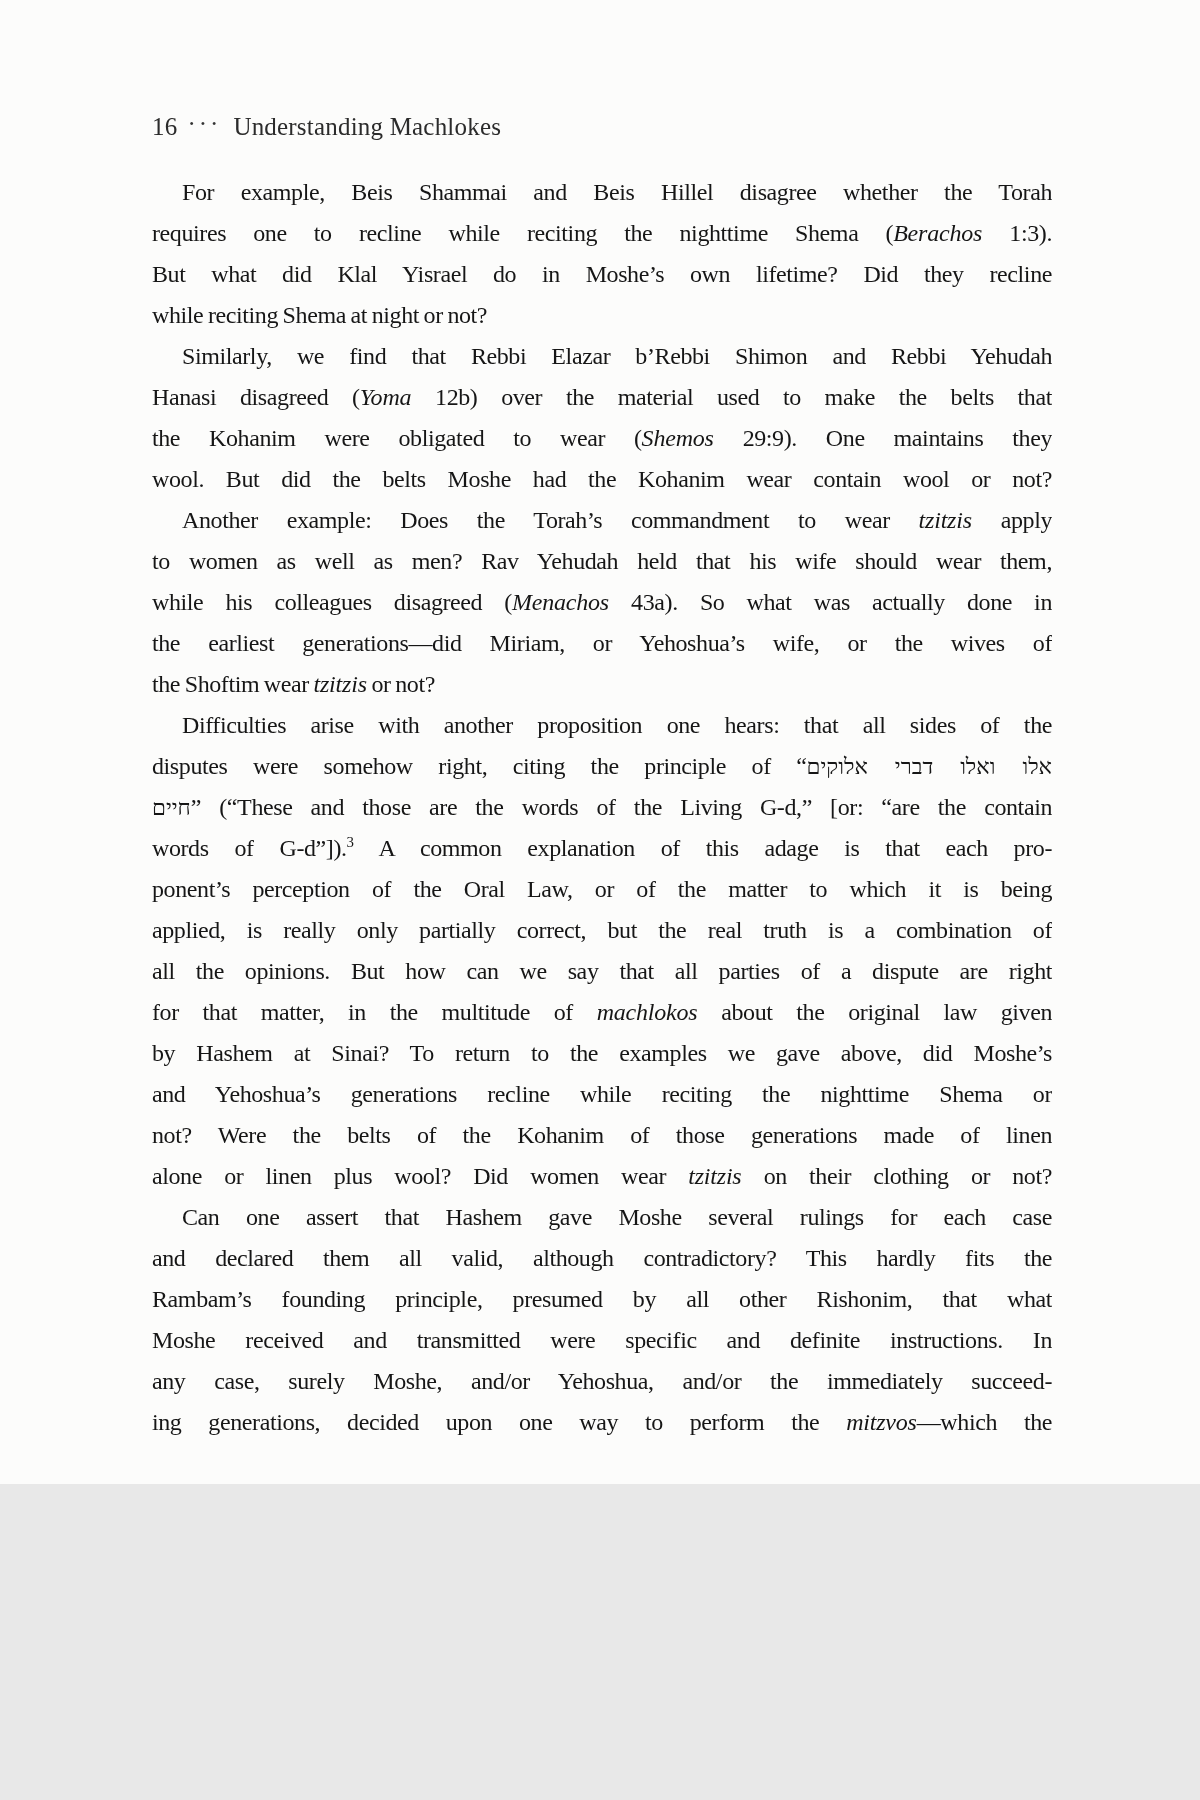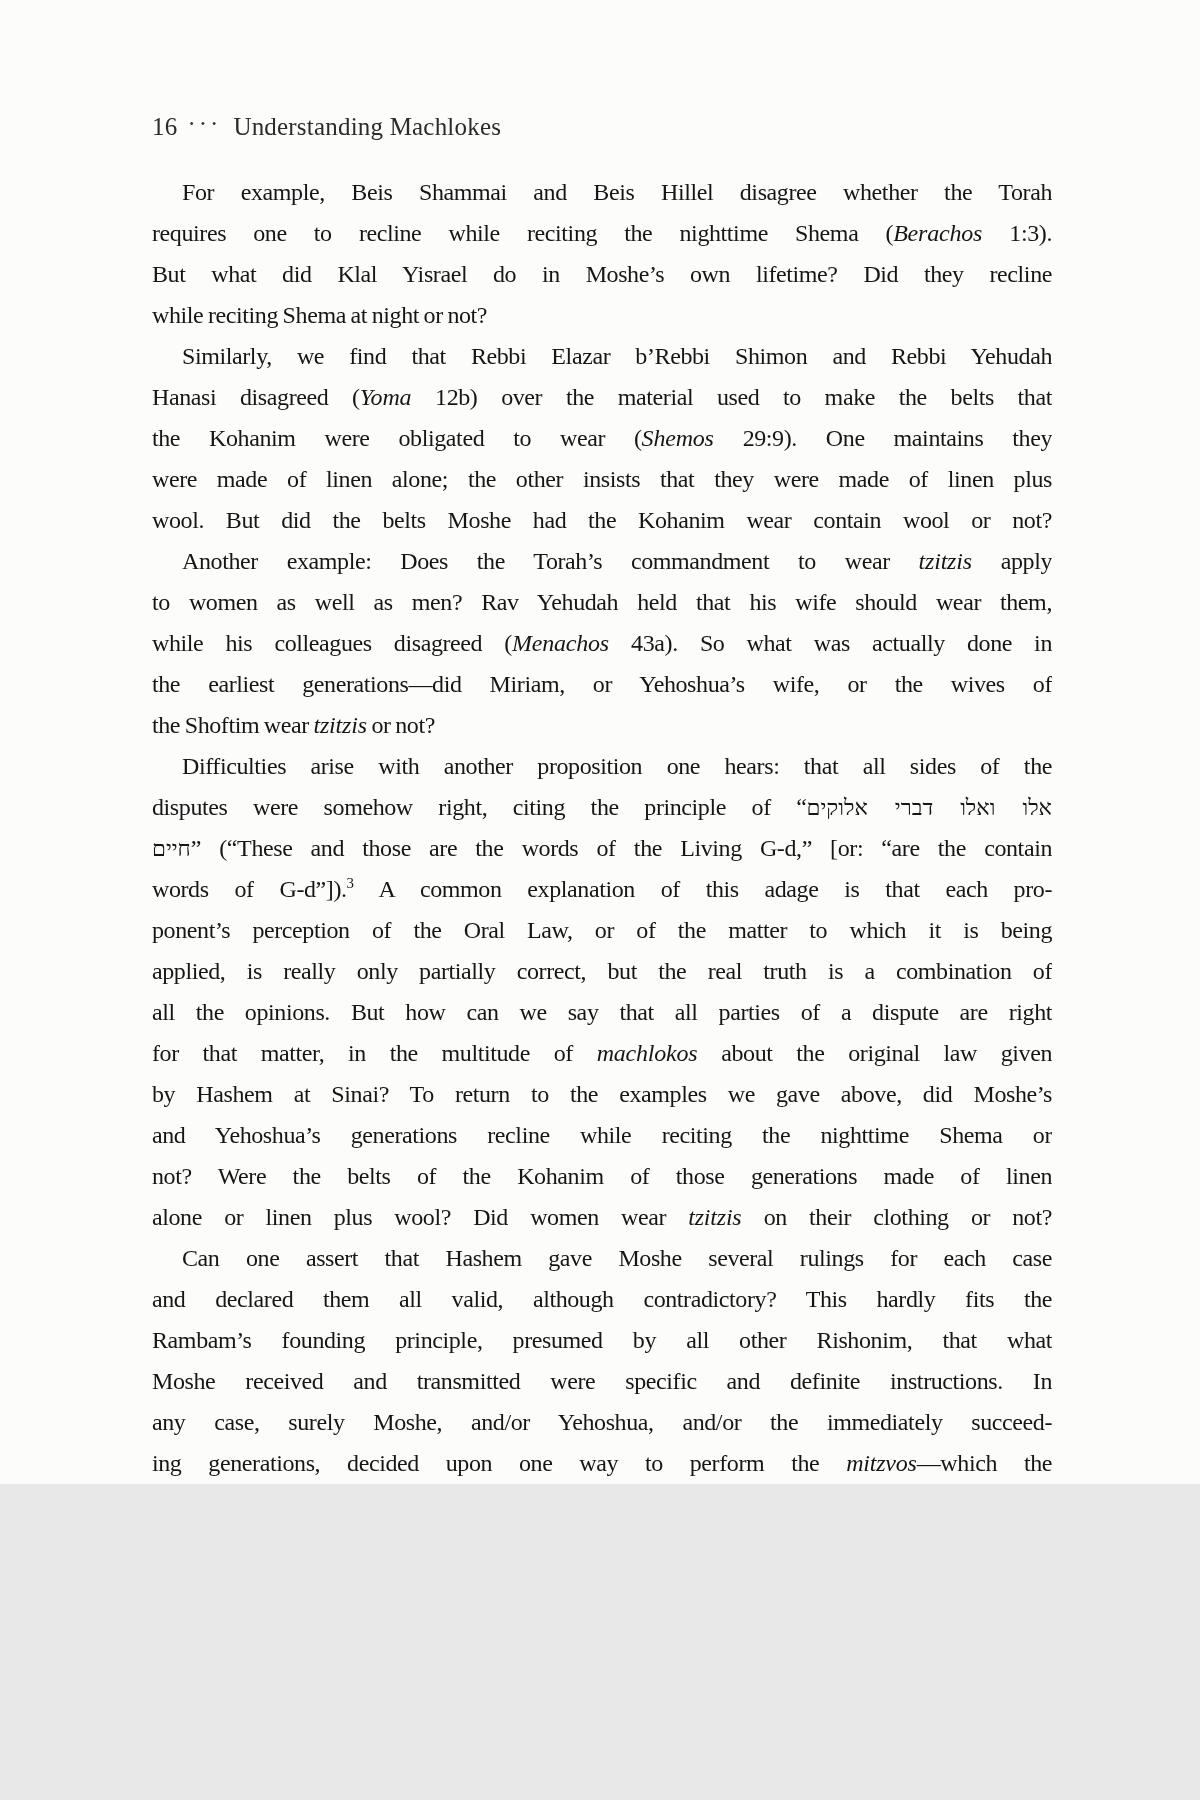--- a/index.html
+++ b/index.html
@@ -105,21 +105,20 @@
       <div class="paragraph">
         <div class="line first"><span>For example, Beis Shammai and Beis Hillel disagree whether the Torah</span></div>
         <div class="line"><span>requires one to recline while reciting the nighttime Shema (</span><em>Berachos</em><span> 1:3).</span></div>
         <div class="line"><span>But what did Klal Yisrael do in Moshe’s own lifetime? Did they recline</span></div>
         <div class="line noj"><span>while reciting Shema at night or not?</span></div>
       </div>
       <div class="paragraph">
         <div class="line first"><span>Similarly, we find that Rebbi Elazar b’Rebbi Shimon and Rebbi Yehudah</span></div>
         <div class="line"><span>Hanasi disagreed (</span><em>Yoma</em><span> 12b) over the material used to make the belts that</span></div>
         <div class="line"><span>the Kohanim were obligated to wear (</span><em>Shemos</em><span> 29:9). One maintains they</span></div>
-        <div class="line"><span>were made of linen alone; the other insists that they were made of linen plus</span></div>
         <div class="line"><span>wool. But did the belts Moshe had the Kohanim wear contain wool or not?</span></div>
       </div>
       <div class="paragraph">
         <div class="line first"><span>Another example: Does the Torah’s commandment to wear </span><em>tzitzis</em><span> apply</span></div>
         <div class="line"><span>to women as well as men? Rav Yehudah held that his wife should wear them,</span></div>
         <div class="line"><span>while his colleagues disagreed (</span><em>Menachos</em><span> 43a). So what was actually done in</span></div>
         <div class="line"><span>the earliest generations—did Miriam, or Yehoshua’s wife, or the wives of</span></div>
         <div class="line noj"><span>the Shoftim wear </span><em>tzitzis</em><span> or not?</span></div>
       </div>
       <div class="paragraph">

